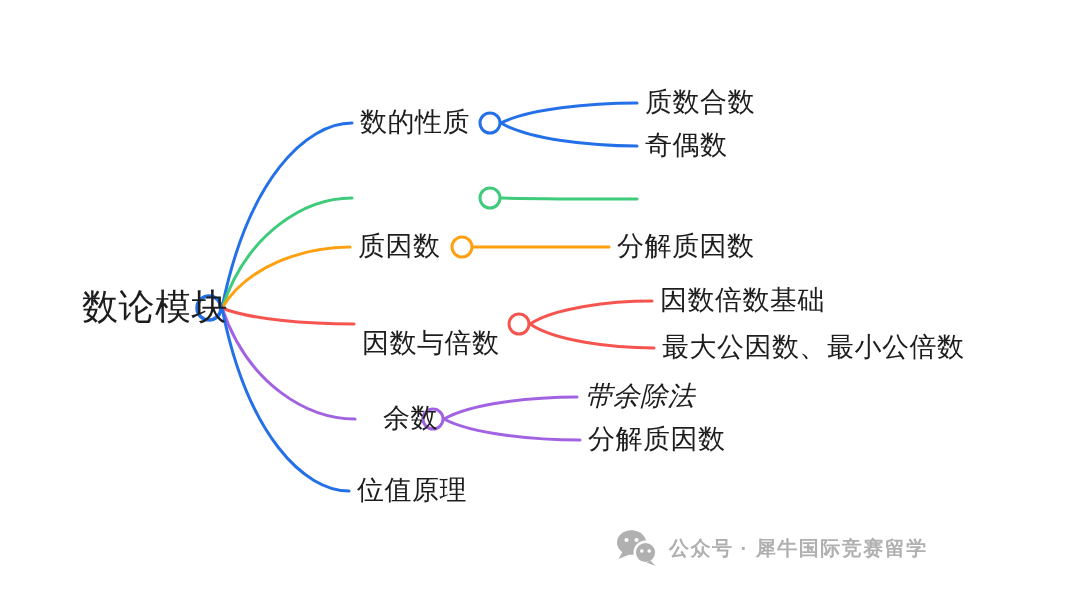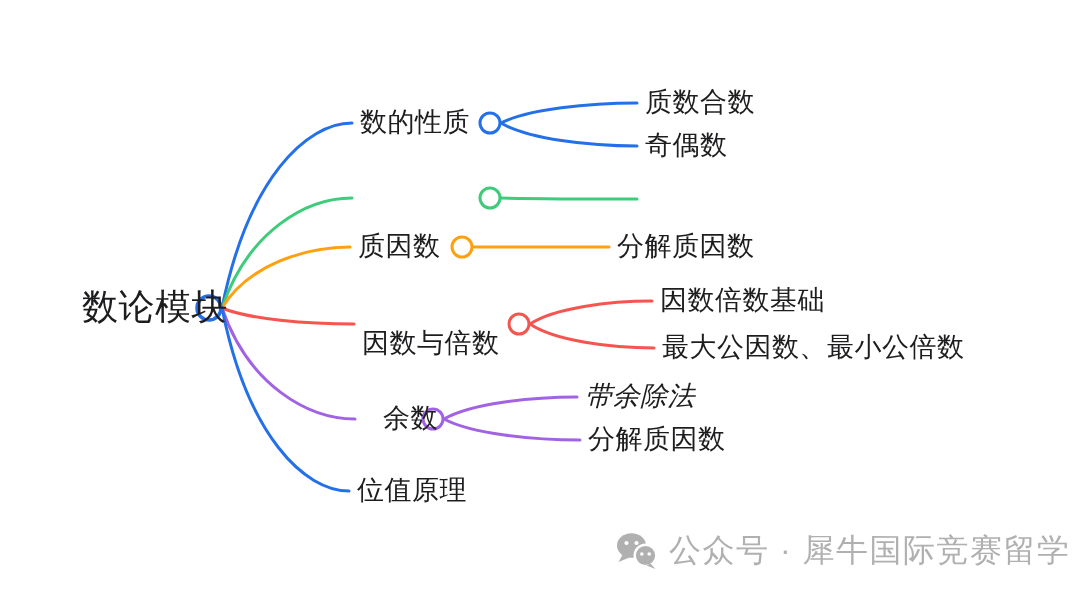--- a/index.html
+++ b/index.html
@@ -30,23 +30,24 @@
   .node-label.root { font-size: 36px; }
   .watermark {
     position: absolute;
     left: 616px;
     top: 529px;
     display: flex;
     align-items: center;
     gap: 11px;
   }
   .watermark-text {
-    font-size: 32px;
+    font-size: 20px;
     letter-spacing: 1.5px;
     white-space: nowrap;
+    font-weight: bold;
   }
 </style>
 </head>
 <body>
 
 <div class="canvas">
   <svg id="edge-layer" xmlns="http://www.w3.org/2000/svg">
       <path d="M 222 308 C 248.0 178.5, 306.5 123, 352 123" fill="none" stroke="#2470e8" stroke-width="3" stroke-linecap="round"></path>
       <path d="M 501 123 C 528.2 109.0, 589.4 103, 637 103" fill="none" stroke="#2470e8" stroke-width="3" stroke-linecap="round"></path>
       <path d="M 501 123 C 528.2 139.1, 589.4 146, 637 146" fill="none" stroke="#2470e8" stroke-width="3" stroke-linecap="round"></path>

